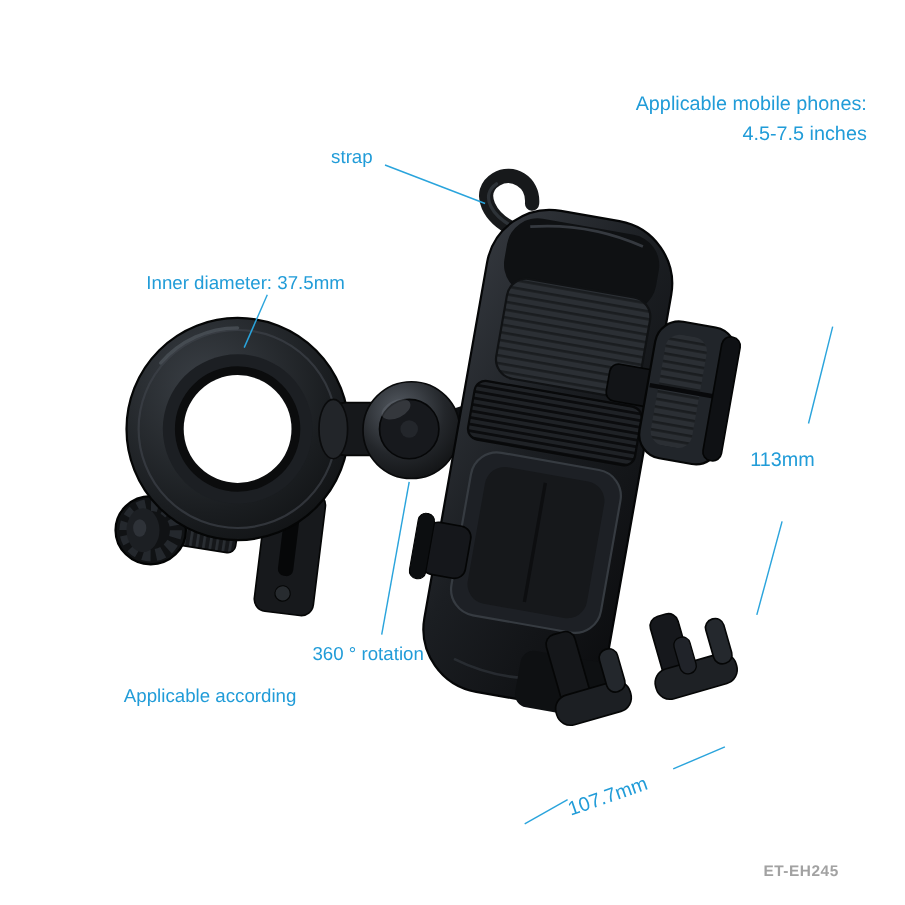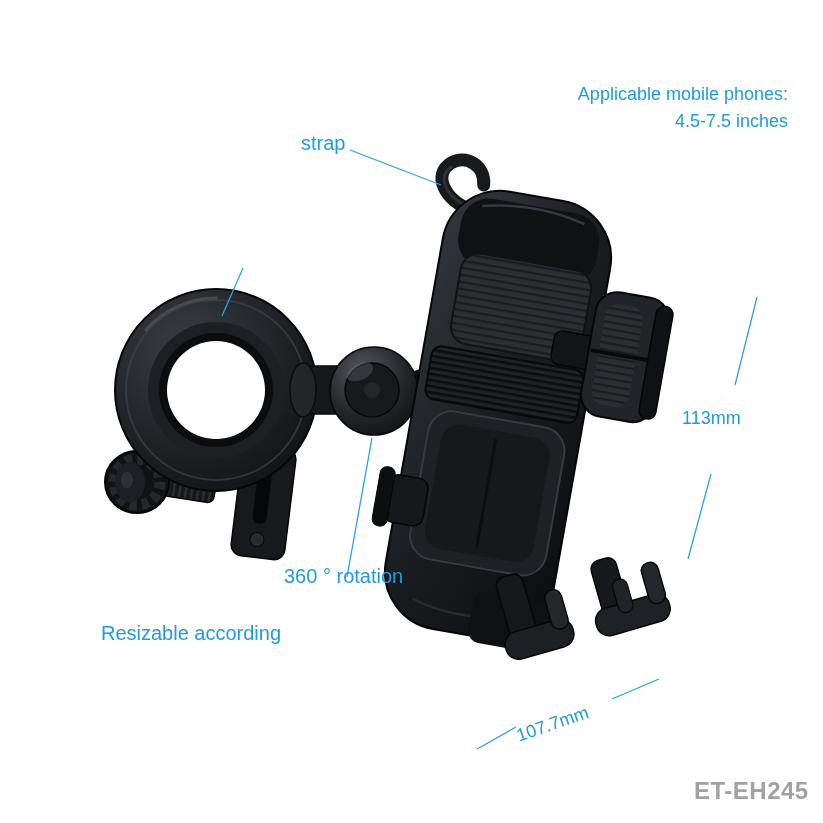--- a/index.html
+++ b/index.html
@@ -7,35 +7,35 @@
     position:relative;
     width:823px;height:823px;
     background:#ffffff;
     overflow:hidden;
     font-family:"Liberation Sans", sans-serif;
   }
   #art{position:absolute;left:0;top:0;}
   .note{
     position:absolute;
     color:#219cd8;
-    font-size:20px;
+    font-size:17px;
     line-height:24px;
     white-space:nowrap;
   }
   .note.right-block{text-align:right;white-space:normal;width:260px;line-height:27px;font-size:18px;margin-top:34px;}
   .note.center-block{text-align:center;white-space:normal;width:190px;}
   #dim-height{font-size:18px;}
   #dim-width{
     font-size:18px;
     transform:rotate(-19deg);
     transform-origin:left center;
   }
   #model-number{
     color:#a2a2a2;
-    font-size:24px;
+    font-size:14px;
     font-weight:bold;
     letter-spacing:.5px;
   }
 </style>
 </head>
 <body>
 
 <div id="stage">
 
   <svg id="art" width="823" height="823" viewBox="0 0 823 823">
@@ -169,26 +169,27 @@
     </g>
   </svg>
 
   <div class="note right-block" style="right:35px;top:47px;">
     <div>Applicable mobile phones:</div>
     <div>4.5-7.5 inches</div>
   </div>
 
   <div class="note" style="left:301px;top:131px;">strap</div>
 
+  <div class="note" style="left:133px;top:246px;">Inner diameter: 37.5mm</div>
 
   <div class="note" id="dim-height" style="left:682px;top:406px;">113mm</div>
 
-  <div class="note" style="left:284px;top:564px;">360 ° rotation</div>
+  <div class="note" style="left:284px;top:583px;">360 ° rotation</div>
 
   <div class="note center-block" style="left:96px;top:621px;">
-    <div>Resizable according</div>
+    <div>Applicable according</div>
   </div>
 
   <div class="note" id="dim-width" style="left:517px;top:724px;">107.7mm</div>
 
   <div class="note" id="model-number" style="left:694px;top:779px;">ET-EH245</div>
 
 </div>
 
 </body></html>

